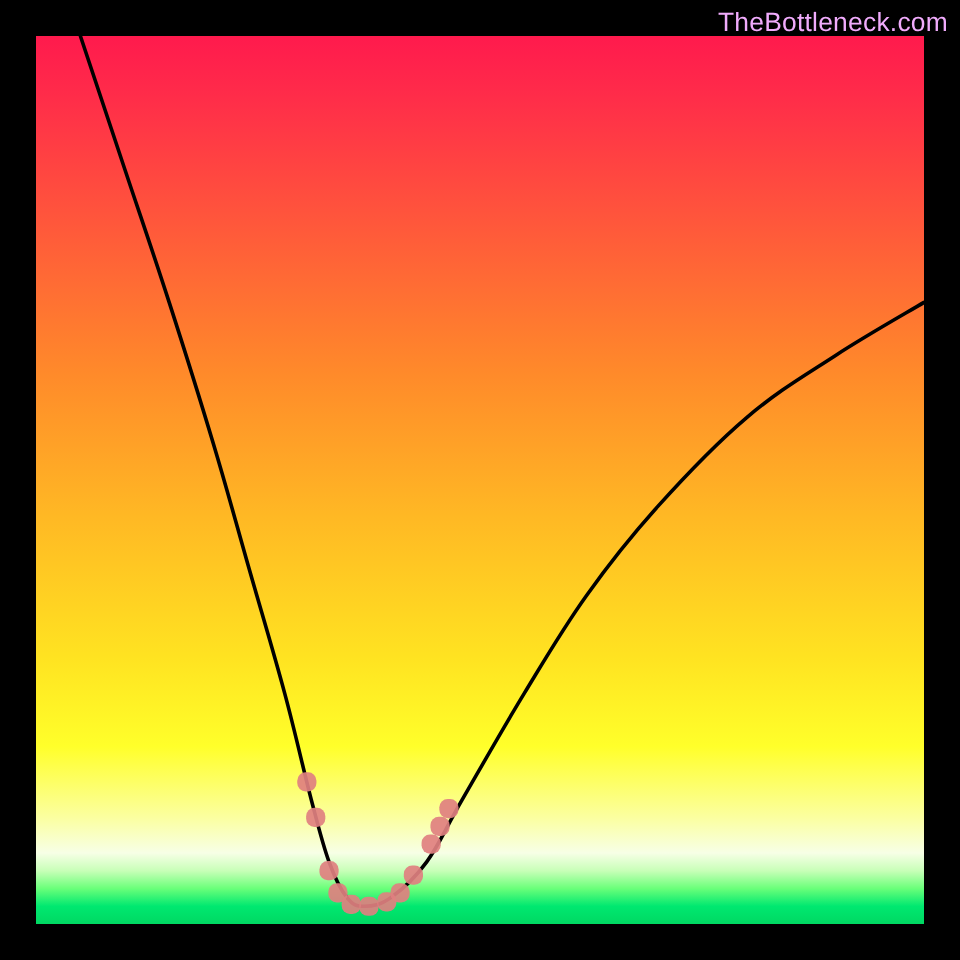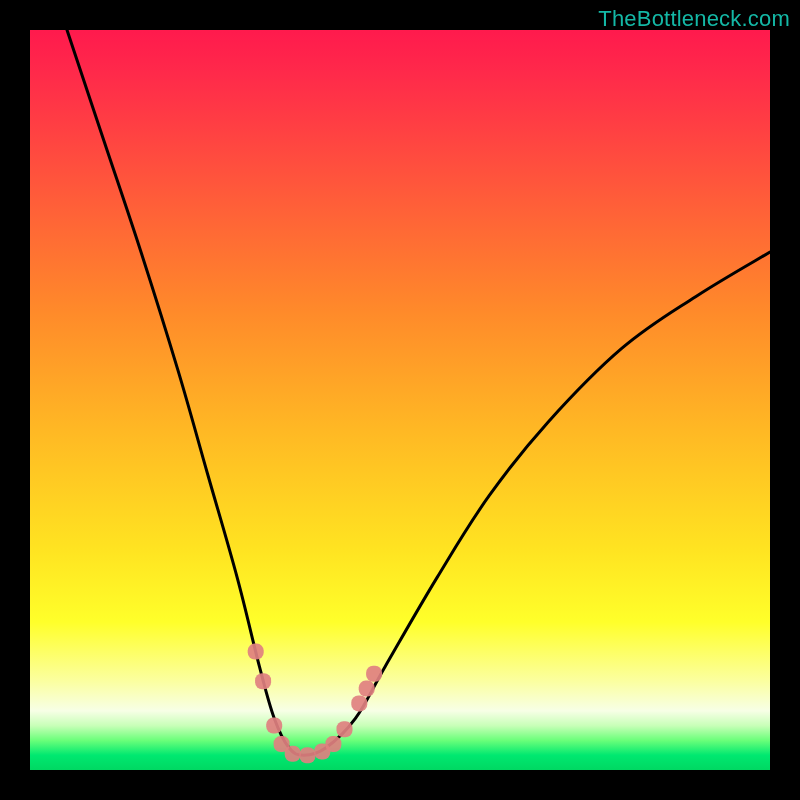--- a/index.html
+++ b/index.html
@@ -38,21 +38,21 @@
       #c8ffb8 94%,
       #6aff7a 96%,
       #00e870 98%,
       #00d862 100%
     );
   }
   .watermark {
     position: absolute;
     top: 6px;
     right: 10px;
-    color: #14b8a6;
+    color: #f0abfc;
     font-size: 22px;
     font-weight: 500;
     letter-spacing: 0.2px;
     user-select: none;
   }
   svg.curve {
     position: absolute;
     left: 0;
     top: 0;
     width: 740px;

